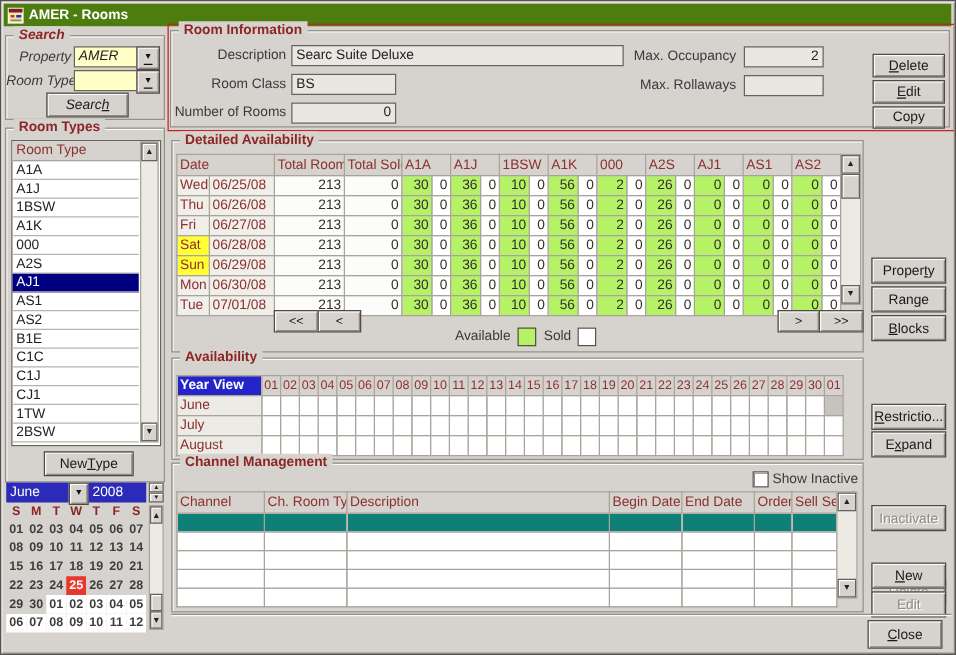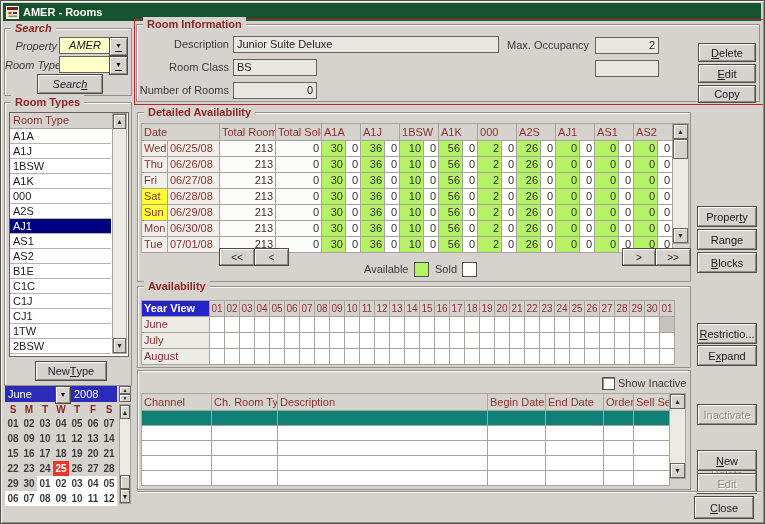--- a/index.html
+++ b/index.html
@@ -2,21 +2,21 @@
 <html><head>
 <meta charset="utf-8">
 <style>
   html,body{margin:0;padding:0;}
   body{
     width:765px;height:524px;position:relative;overflow:hidden;
     background:#d6d3ce;font-family:"Liberation Sans",sans-serif;font-size:11px;color:#222;
   }
   .frame{position:absolute;inset:0;border:1px solid #55524c;
     box-shadow:inset 1px 1px 0 #f4f3f0, inset -1px -1px 0 #8f8b83;pointer-events:none;z-index:50;}
-  .titlebar{position:absolute;left:3px;top:3px;width:758px;height:18px;background:#14532d;
+  .titlebar{position:absolute;left:3px;top:3px;width:758px;height:18px;background:#4d7c0f;
     color:#fff;font-weight:bold;display:flex;align-items:center;gap:4px;padding-left:3px;box-sizing:border-box;}
   .grp{position:absolute;border:1px solid #94908a;box-shadow:inset 1px 1px 0 #fbfaf7;}
   .grp-title{position:absolute;top:-8px;left:6px;background:#d6d3ce;padding:0 4px;
     color:#8c2626;font-weight:bold;line-height:14px;white-space:nowrap;}
   .redbox{position:absolute;border:1px solid #c42323;}
   .lbl{position:absolute;color:#3a3a3a;line-height:15px;white-space:nowrap;}
   .r{text-align:right;}
   .fld{position:absolute;background:#e9e7e2;border:1px solid #66635c;padding:0 3px;height:15px;
     line-height:15px;box-sizing:content-box;overflow:hidden;white-space:nowrap;}
   .fld.yellow{background:#ffffc8;}
@@ -88,21 +88,21 @@
     <rect x="2.5" y="6" width="3" height="2" fill="#c43a2a"></rect>
     <rect x="7" y="6" width="4" height="2" fill="#2b2bb8"></rect>
     <rect x="2.5" y="9.5" width="8.5" height="1.5" fill="#8a8a8a"></rect>
   </svg>
   <span>AMER - Rooms</span>
 </div>
 
 <div class="grp" style="left:4px;top:28px;width:126px;height:66px;font-style:italic;">
   <span class="grp-title">Search</span>
   <span class="lbl r" style="left:4px;top:10px;width:48px;">Property</span>
-  <div class="fld yellow" style="left:54px;top:8px;width:44px;text-align:center;">AMER</div>
+  <div class="fld yellow" style="left:54px;top:8px;width:44px;">AMER</div>
   <div class="ddbtn" style="left:104px;top:8px;width:17px;height:17px;">
     <span class="ddglyph">▼</span>
       <span class="ddbar"></span>
   </div>
   <span class="lbl r" style="left:0px;top:29px;width:52px;">Room Type</span>
   <div class="fld yellow" style="left:54px;top:27px;width:44px;"></div>
   <div class="ddbtn" style="left:104px;top:27px;width:17px;height:17px;">
     <span class="ddglyph">▼</span>
       <span class="ddbar"></span>
   </div>
@@ -219,27 +219,28 @@
   <div class="sba" style="height:12px;">▲</div>
   <div class="sbtrack"></div>
   <div class="sbt" style="height:12px;"></div>
   <div class="sba" style="height:12px;">▼</div>
 </div>
 
 <div class="redbox" style="left:134px;top:19px;width:628px;height:84px;"></div>
 <div class="grp" style="left:136px;top:24px;width:622px;height:76px;">
   <span class="grp-title">Room Information</span>
   <span class="lbl r" style="left:0px;top:12px;width:92px;">Description</span>
-  <div class="fld" style="left:96px;top:11px;width:258px;">Junior Suite Deluxe</div>
+  <div class="fld" style="left:96px;top:11px;width:258px;">Searc Suite Deluxe</div>
   <span class="lbl r" style="left:0px;top:35px;width:92px;">Room Class</span>
   <div class="fld" style="left:96px;top:34px;width:76px;">BS</div>
   <span class="lbl r" style="left:0px;top:58px;width:92px;">Number of Rooms</span>
   <div class="fld num" style="left:96px;top:57px;width:76px;">0</div>
   <span class="lbl r" style="left:340px;top:13px;width:112px;">Max. Occupancy</span>
   <div class="fld num" style="left:458px;top:12px;width:56px;">2</div>
+  <span class="lbl r" style="left:340px;top:36px;width:112px;">Max. Rollaways</span>
   <div class="fld num" style="left:458px;top:35px;width:56px;"></div>
   <div class="btn" style="left:561px;top:18px;width:56px;height:17px;"><u>D</u>elete</div>
   <div class="btn" style="left:561px;top:39px;width:56px;height:17px;"><u>E</u>dit</div>
   <div class="btn" style="left:561px;top:60px;width:56px;height:16px;">Copy</div>
 </div>
 
 <div class="grp" style="left:137px;top:112px;width:552px;height:168px;">
   <span class="grp-title">Detailed Availability</span>
   <table class="da" id="da-table" style="position:absolute;left:3px;top:10px;width:531px;">
       <colgroup>
@@ -644,20 +645,21 @@
           <td class="yv-cell"></td>
           <td class="yv-cell"></td>
         </tr>
       </tbody>
     </table>
 </div>
 <div class="btn" style="left:697px;top:323px;width:58px;height:19px;"><u>R</u>estrictio...</div>
 <div class="btn" style="left:697px;top:345px;width:58px;height:19px;">E<u>x</u>pand</div>
 
 <div class="grp" style="left:137px;top:370px;width:552px;height:118px;">
+  <span class="grp-title">Channel Management</span>
   <span class="cb" style="left:464px;top:6px;"></span>
   <span class="lbl" style="left:480px;top:5px;">Show Inactive</span>
   <table class="ch" id="ch-table" style="position:absolute;left:3px;top:22px;width:528px;">
       <colgroup>
         <col width="70">
         <col width="66">
         <col width="210">
         <col width="58">
         <col width="58">
         <col width="30">

